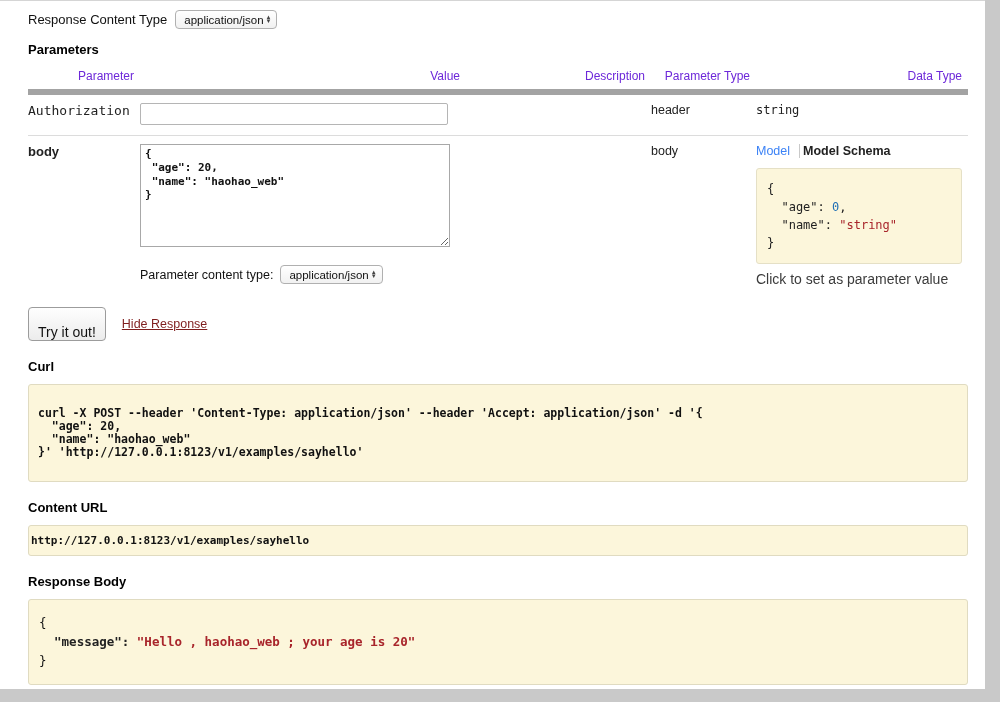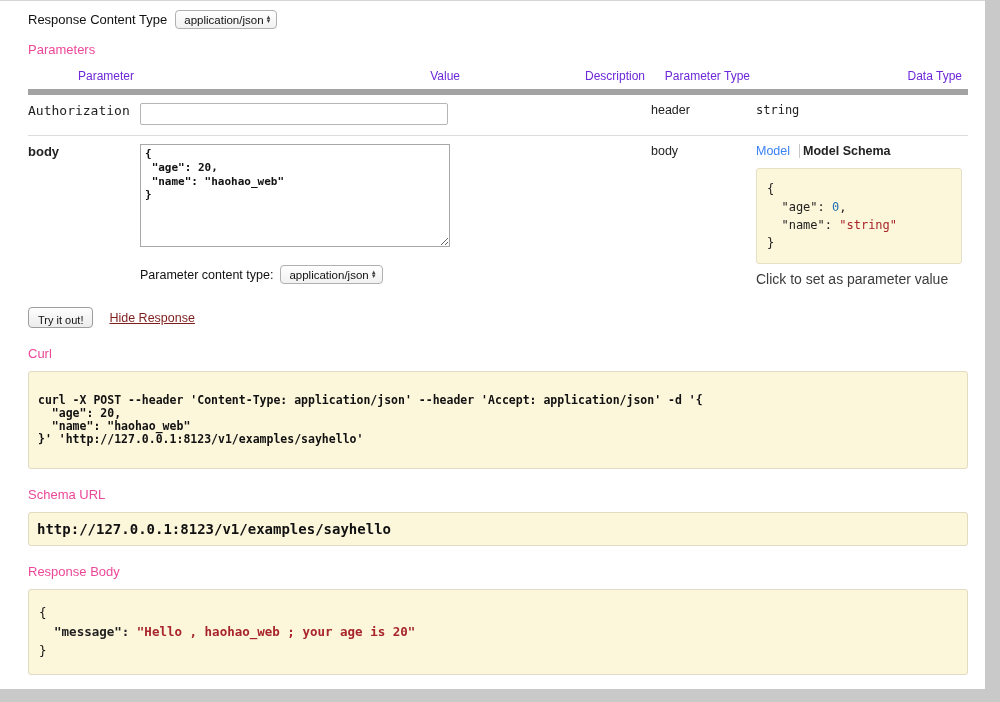--- a/index.html
+++ b/index.html
@@ -27,21 +27,21 @@
   .select {
     display: inline-flex; align-items: center; gap: 2px;
     border: 1px solid #b0b0b0; border-radius: 4px;
     background: linear-gradient(#ffffff, #f1f1f1);
     padding: 1px 5px 1px 8px;
     font-size: 11.5px; color: #111;
     cursor: default; height: 19px;
   }
   .select .arrows { display: flex; flex-direction: column; line-height: 0.62; font-size: 6px; color: #444; }
 
-  .h-green { color: #ec4899; font-size: 13px; font-weight: 400; }
+  .h-green { color: #000000; font-size: 13px; font-weight: 700; }
   .h-params { margin: 13px 0 9px; }
 
   
   table.params { width: 940px; border-collapse: collapse; font-size: 12.5px; table-layout: fixed; }
   table.params thead th {
     text-align: right; font-weight: 400; color: #6d28d9; font-size: 12px;
     padding: 3px 6px 6px 0; border-bottom: 6px solid #a3a3a3;
   }
   table.params tbody td { padding: 8px 8px 10px 0; vertical-align: top; }
   table.params tbody tr.row-auth td { border-bottom: 1px solid #dcdcdc; }
@@ -81,38 +81,38 @@
   .schema-hint { margin-top: 7px; font-size: 14px; color: #3b3b3b; }
 
   .j-num { color: #1f6fb5; }
   .j-str { color: #a8252b; }
   .j-key { color: #222; }
 
   
   .actions { display: flex; align-items: center; gap: 16px; margin: 10px 0 2px; }
   button.try-btn {
     font-family: "Liberation Sans", sans-serif;
-    font-size: 11px; color: #111;
-    padding: 6px 9px; height: 21px;
+    font-size: 14px; color: #111;
+    padding: 16px 9px; height: 21px;
     border: 1px solid #9c9c9c; border-radius: 4px;
     background: linear-gradient(#fefefe, #ececec);
     cursor: pointer;
   }
   a.hide-link { color: #7f1d1d; font-size: 12.5px; text-decoration: underline; cursor: pointer; }
 
   
   .sec-h { margin: 18px 0 10px; }
   .codebox {
     width: 940px;
     background: #fcf6db; border: 1px solid #e0dbc1; border-radius: 3px;
     font-family: "DejaVu Sans Mono", "Liberation Mono", monospace;
     color: #111; white-space: pre; overflow: hidden;
   }
   .curl-box { padding: 22px 9px; font-size: 11.5px; font-weight: 700; line-height: 1.12; }
-  .url-box { padding: 8px 8px; font-size: 14px; font-weight: 700; }
+  .url-box { padding: 8px 2px; font-size: 11px; font-weight: 700; }
   .rbody-box { padding: 13px 10px; font-size: 12.5px; line-height: 1.55; }
   .rbody-box .j-key { font-weight: 700; }
   .rbody-box .j-str { font-weight: 700; }
   .code-box { padding: 8px 10px; font-size: 12.5px; font-weight: 700; }
 </style>
 </head>
 <body>
 
 <div class="page">
   <div class="content">
@@ -193,21 +193,21 @@
     </table>
 
     <div class="actions">
       <button class="try-btn">Try it out!</button>
       <a class="hide-link">Hide Response</a>
     </div>
 
     <div class="h-green sec-h">Curl</div>
     <div class="codebox curl-box"><div>curl -X POST --header 'Content-Type: application/json' --header 'Accept: application/json' -d '{</div><div>  "age": 20,</div><div>  "name": "haohao_web"</div><div>}' 'http://127.0.0.1:8123/v1/examples/sayhello'</div></div>
 
-    <div class="h-green sec-h">Schema URL</div>
+    <div class="h-green sec-h">Content URL</div>
     <div class="codebox url-box">http://127.0.0.1:8123/v1/examples/sayhello</div>
 
     <div class="h-green sec-h">Response Body</div>
     <div class="codebox rbody-box"><span>{</span>
 <span class="j-key">  "message": </span><span class="j-str">"Hello , haohao_web ; your age is 20"</span>
 <span>}</span></div>
 
     <div class="h-green sec-h">Response Code</div>
     <div class="codebox code-box">200</div>
 

